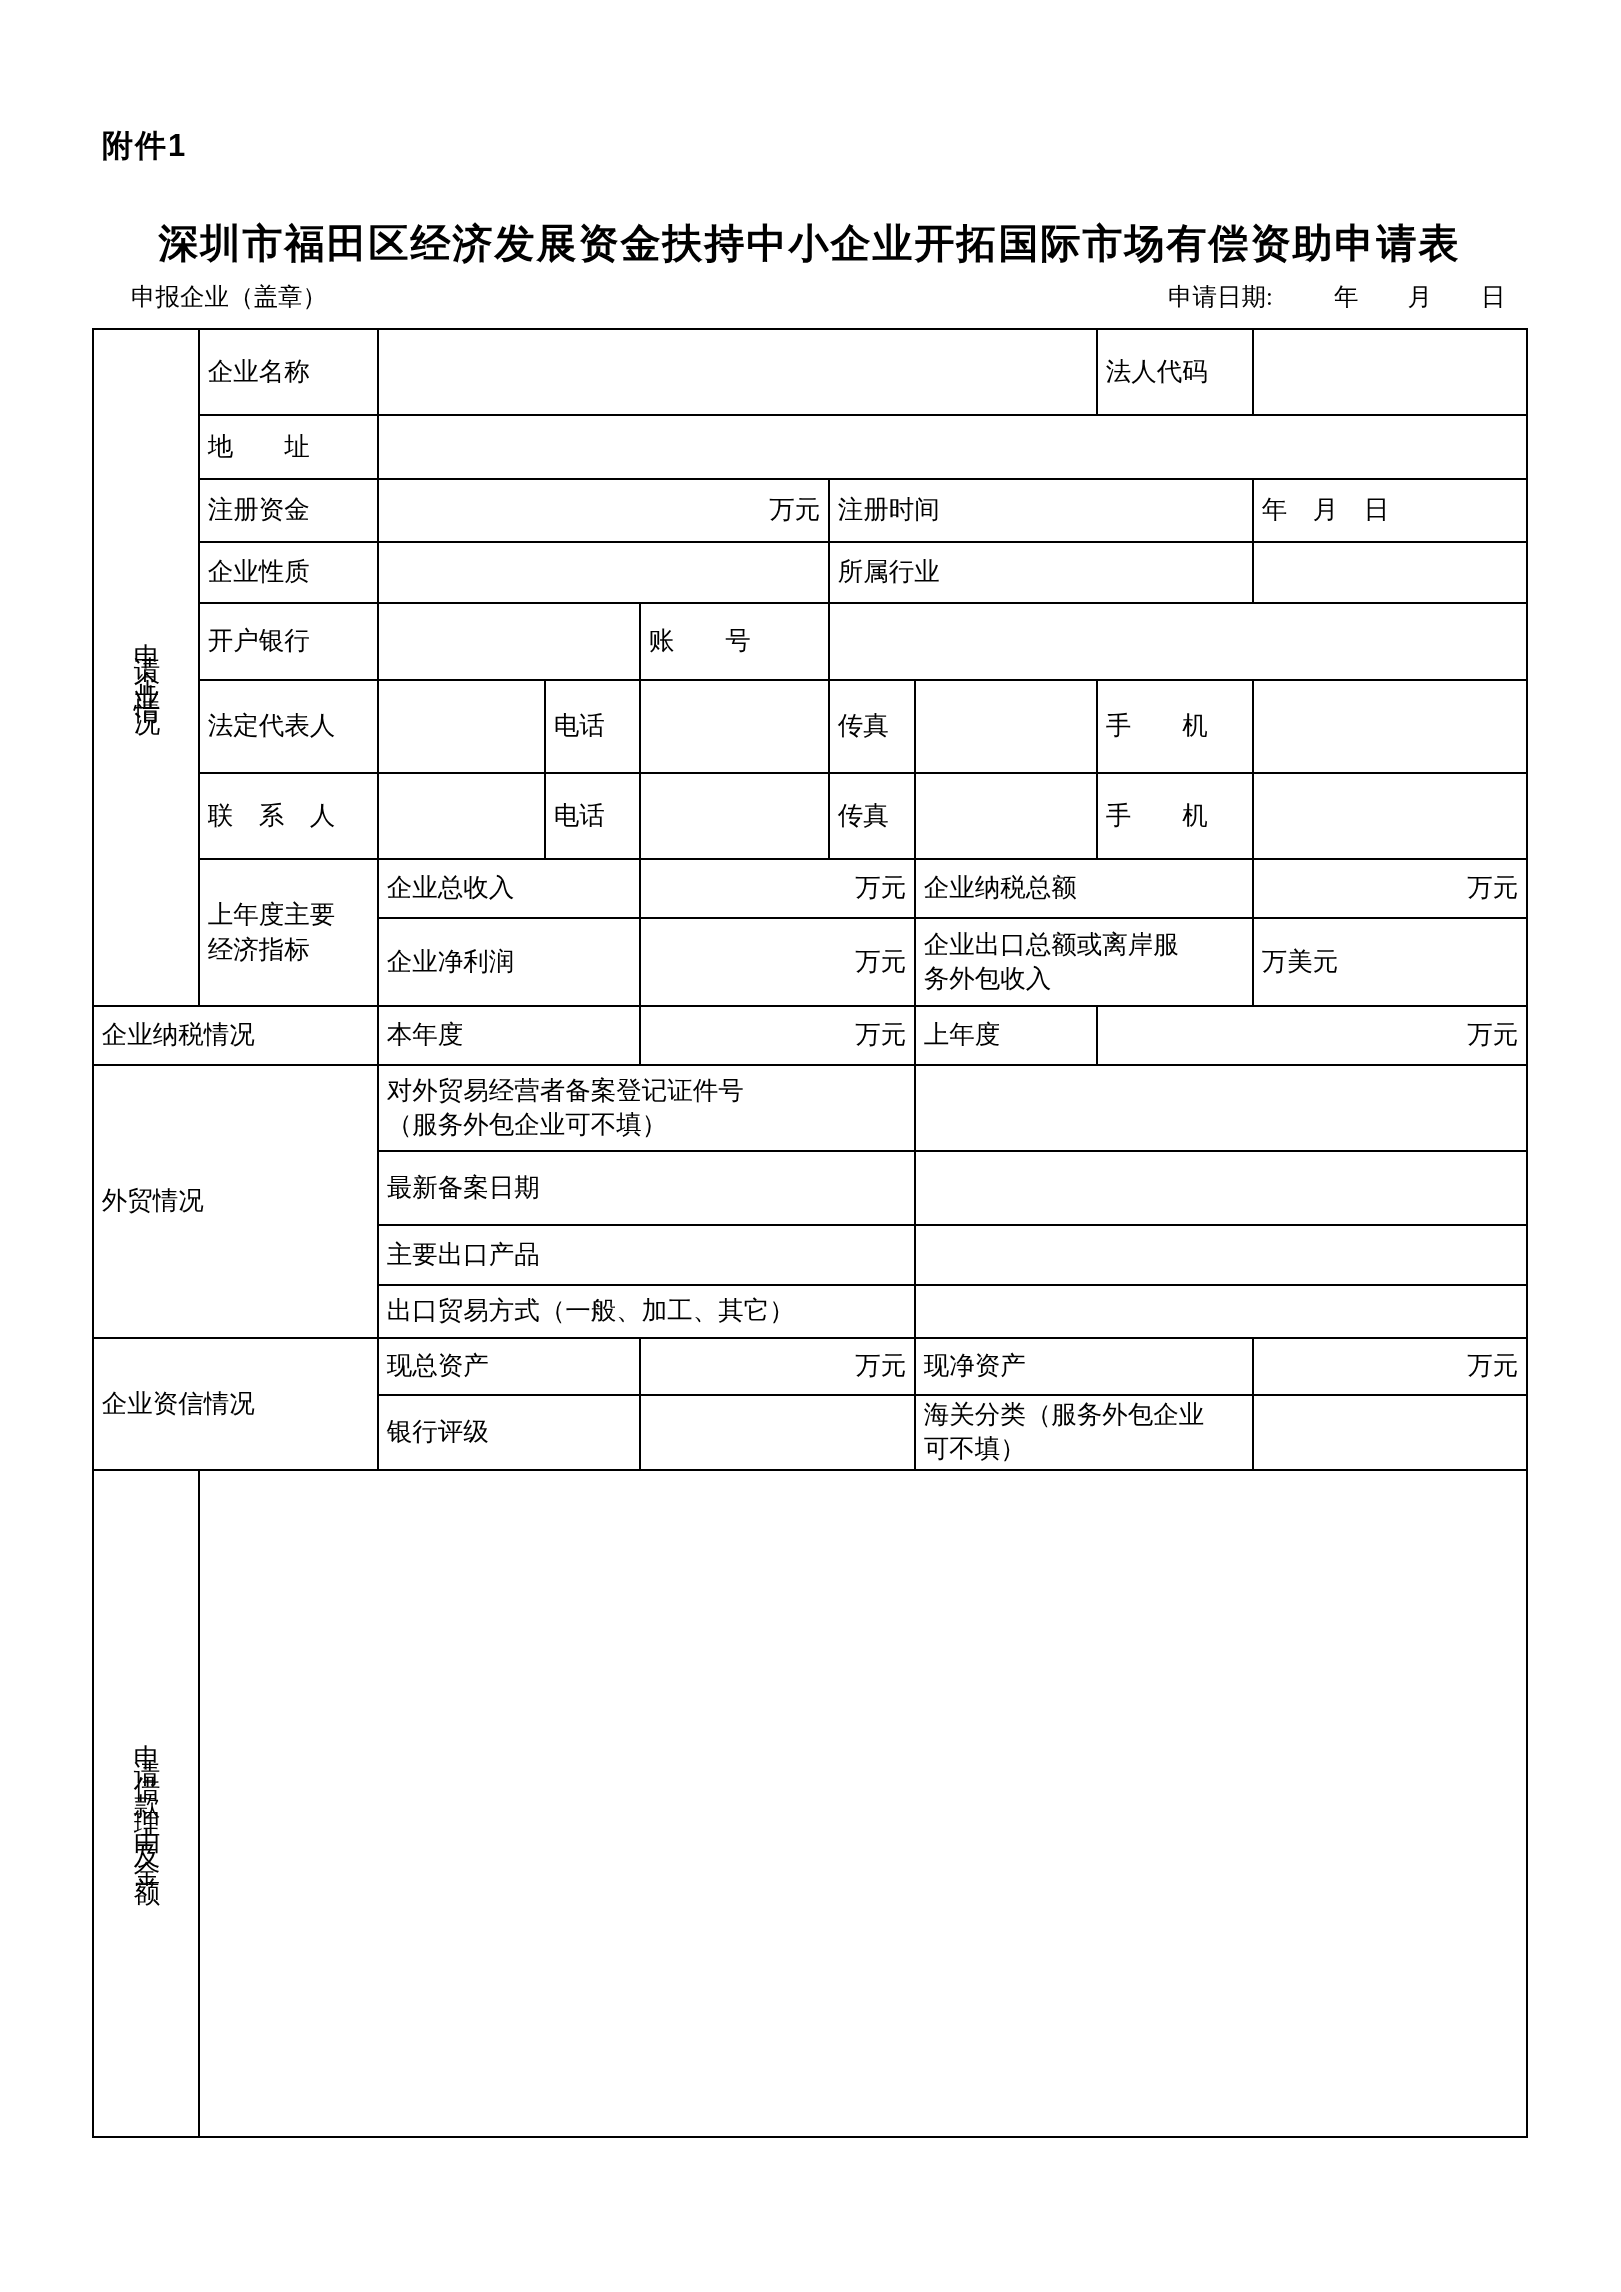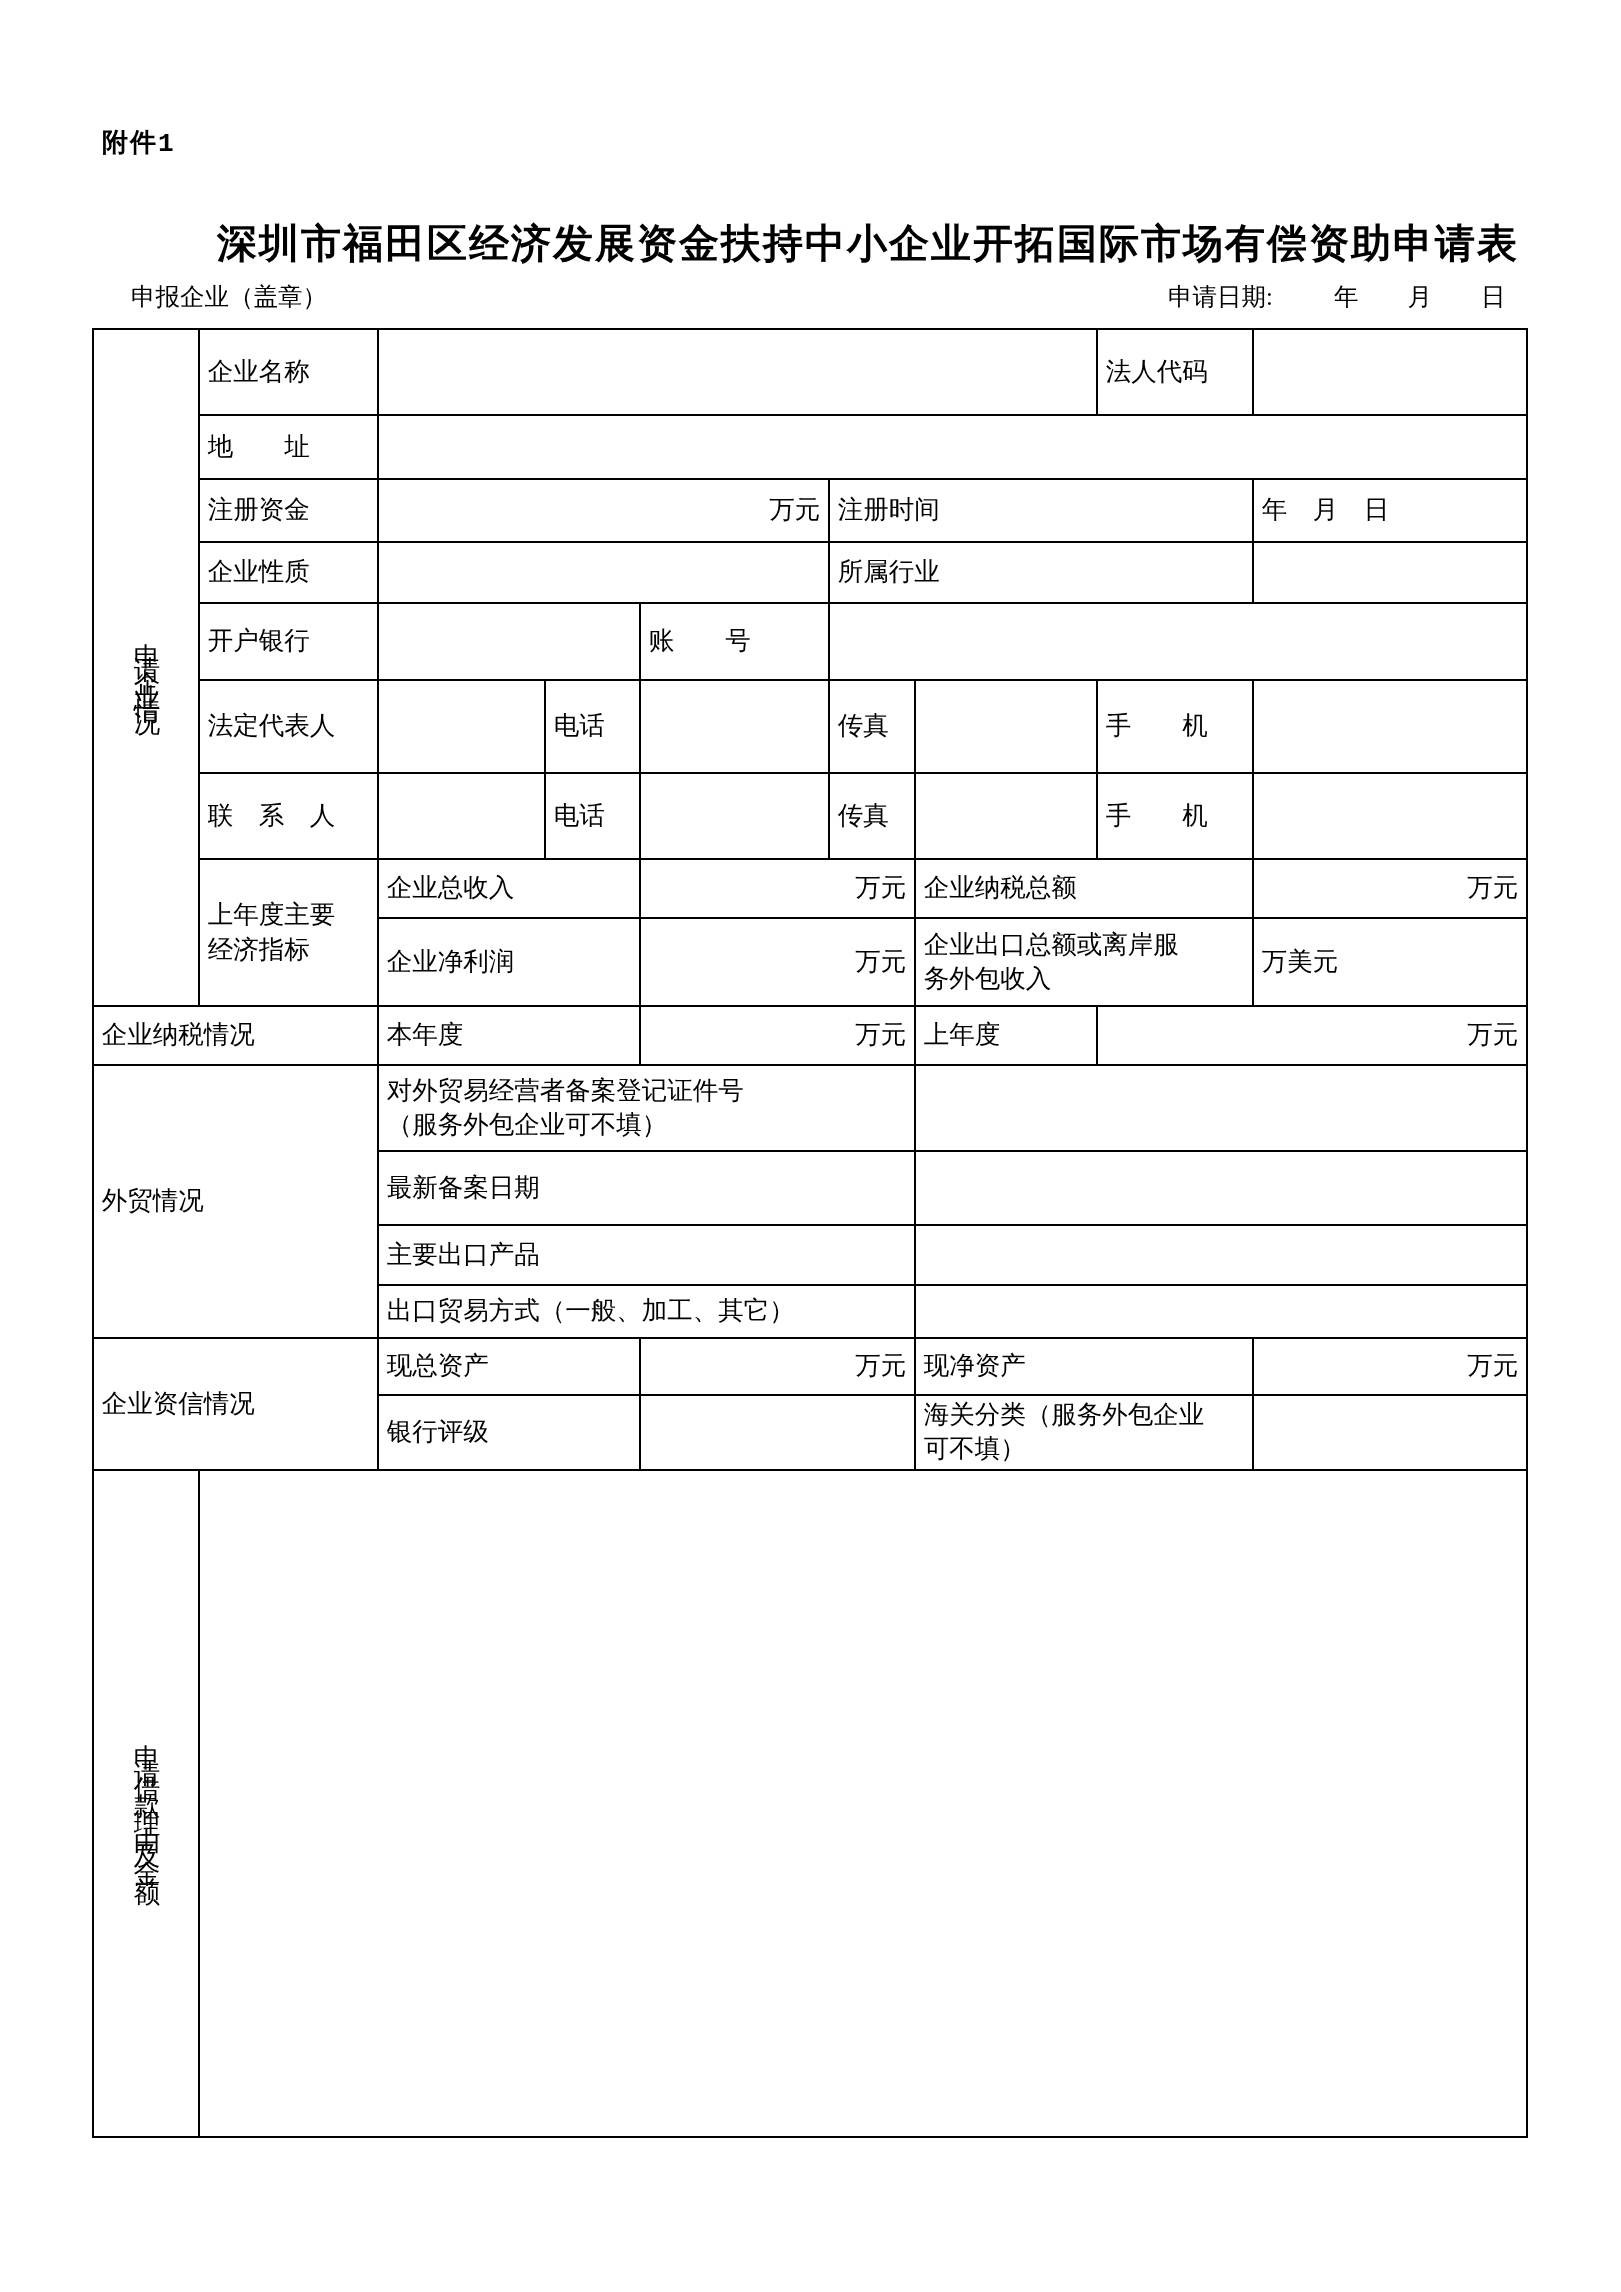--- a/index.html
+++ b/index.html
@@ -13,31 +13,31 @@
     height: 2293px;
     background: #ffffff;
     color: #000000;
     font-family: "Liberation Serif", serif;
     overflow: hidden;
   }
   .attachment {
     position: absolute;
     left: 102px;
     top: 125px;
-    font-size: 26px;
+    font-size: 31px;
     font-weight: bold;
-    font-family: Liberation Mono, monospace;
+    font-family: Liberation Sans, sans-serif;
     letter-spacing: 2px;
   }
   .doc-title {
     position: absolute;
-    left: 84px;
+    left: 92px;
     width: 1435px;
     top: 216px;
-    text-align: right;
+    text-align: center;
     font-size: 40px;
     font-weight: bold;
     letter-spacing: 2px;
     white-space: nowrap;
   }
   .subheader {
     position: absolute;
     left: 92px;
     width: 1435px;
     top: 280px;

